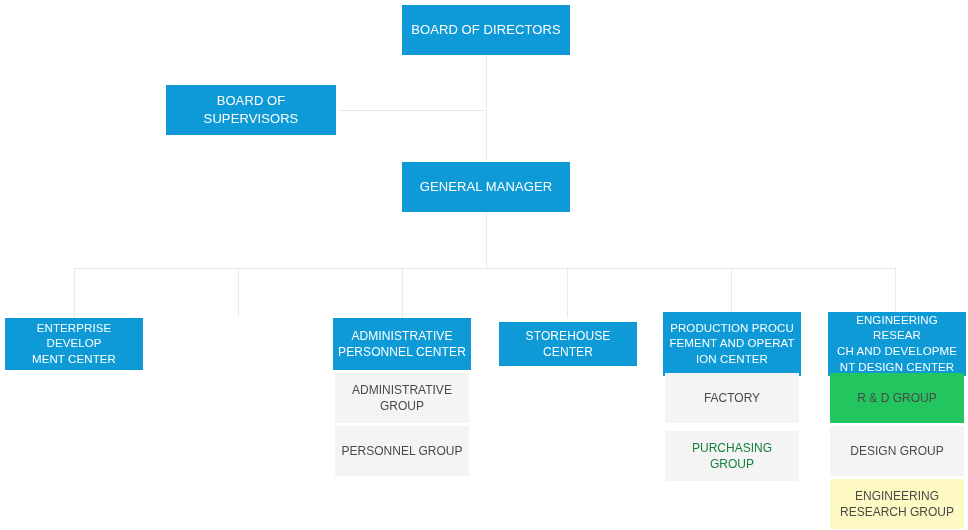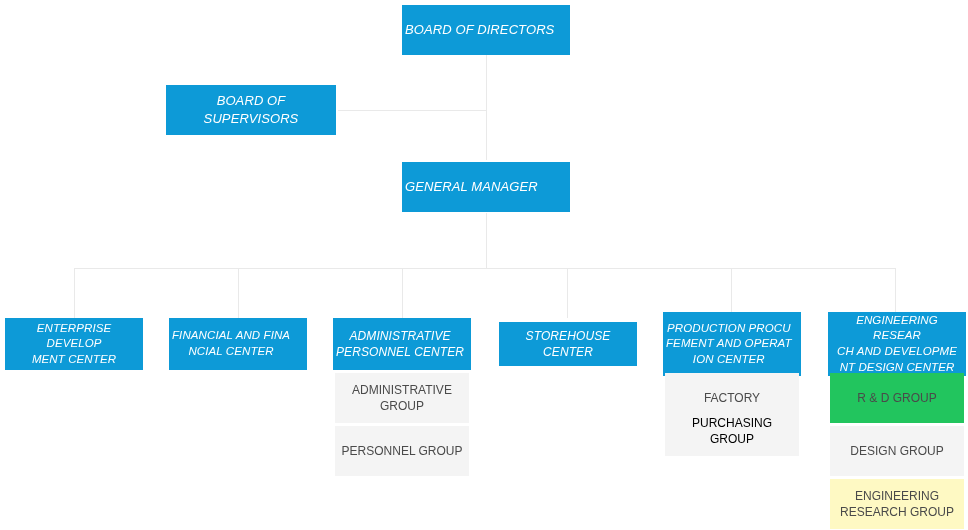--- a/index.html
+++ b/index.html
@@ -27,28 +27,27 @@
   .line.v { width: 1px; }
   .line.h { height: 1px; }
 
   
   .node {
     position: absolute;
     background: #0d9ad7;
     color: #ffffff;
     display: flex;
     align-items: center;
-    justify-content: flex-start;
+    justify-content: center;
     text-align: center;
     box-sizing: border-box;
     line-height: 1.35;
     letter-spacing: .1px;
     padding: 14px 3px;
     overflow: hidden;
-    font-style: italic;
   }
   .node-label {
     display: block;
     white-space: pre-line;
   }
 
   .size-lg { font-size: 13px; }
   .size-md { font-size: 12px; }
   .size-sm { font-size: 11.5px; }
 
@@ -102,24 +101,20 @@
 
   <div class="node size-lg" style="left: 402px; top: 162px; width: 168px; height: 50px; background: rgb(13, 154, 215); color: rgb(255, 255, 255);">
     <span class="node-label">GENERAL MANAGER</span>
   </div>
 
   <div class="node size-sm" style="left: 5px; top: 318px; width: 138px; height: 52px; background: rgb(13, 154, 215); color: rgb(255, 255, 255);">
     <span class="node-label">ENTERPRISE DEVELOP
 MENT CENTER</span>
   </div>
 
-  <div class="node size-sm" style="left: 169px; top: 318px; width: 138px; height: 52px; background: rgb(13, 154, 215); color: rgb(255, 255, 255);">
-    <span class="node-label">FINANCIAL AND FINA
-NCIAL CENTER</span>
-  </div>
 
   <div class="node size-md" style="left: 333px; top: 318px; width: 138px; height: 52px; background: rgb(13, 154, 215); color: rgb(255, 255, 255);">
     <span class="node-label">ADMINISTRATIVE
 PERSONNEL CENTER</span>
   </div>
 
   <div class="node size-md" style="left: 499px; top: 322px; width: 138px; height: 44px; background: rgb(13, 154, 215); color: rgb(255, 255, 255);">
     <span class="node-label">STOREHOUSE CENTER</span>
   </div>
 
@@ -139,21 +134,21 @@
     <span class="subnode-label">ADMINISTRATIVE
 GROUP</span>
   </div>
   <div class="subnode" style="left: 665px; top: 373px; width: 134px; height: 50px; background: rgb(244, 244, 244); color: rgb(74, 74, 74);">
     <span class="subnode-label">FACTORY</span>
   </div>
 
   <div class="subnode" style="left: 335px; top: 426px; width: 134px; height: 50px; background: rgb(244, 244, 244); color: rgb(74, 74, 74);">
     <span class="subnode-label">PERSONNEL GROUP</span>
   </div>
-  <div class="subnode" style="left: 665px; top: 406px; width: 134px; height: 50px; background: rgb(244, 244, 244); color: #000000;">
+  <div class="subnode" style="left: 665px; top: 431px; width: 134px; height: 50px; background: rgb(244, 244, 244); color: #15803d;">
     <span class="subnode-label">PURCHASING GROUP</span>
   </div>
 
   <div class="subnode" style="left: 830px; top: 373px; width: 134px; height: 50px; background: #22c55e; color: rgb(74, 74, 74);">
     <span class="subnode-label">R &amp; D GROUP</span>
   </div>
   <div class="subnode" style="left: 830px; top: 426px; width: 134px; height: 50px; background: rgb(244, 244, 244); color: rgb(74, 74, 74);">
     <span class="subnode-label">DESIGN GROUP</span>
   </div>
   <div class="subnode" style="left: 830px; top: 479px; width: 134px; height: 50px; background: #fef9c3; color: rgb(74, 74, 74);">

